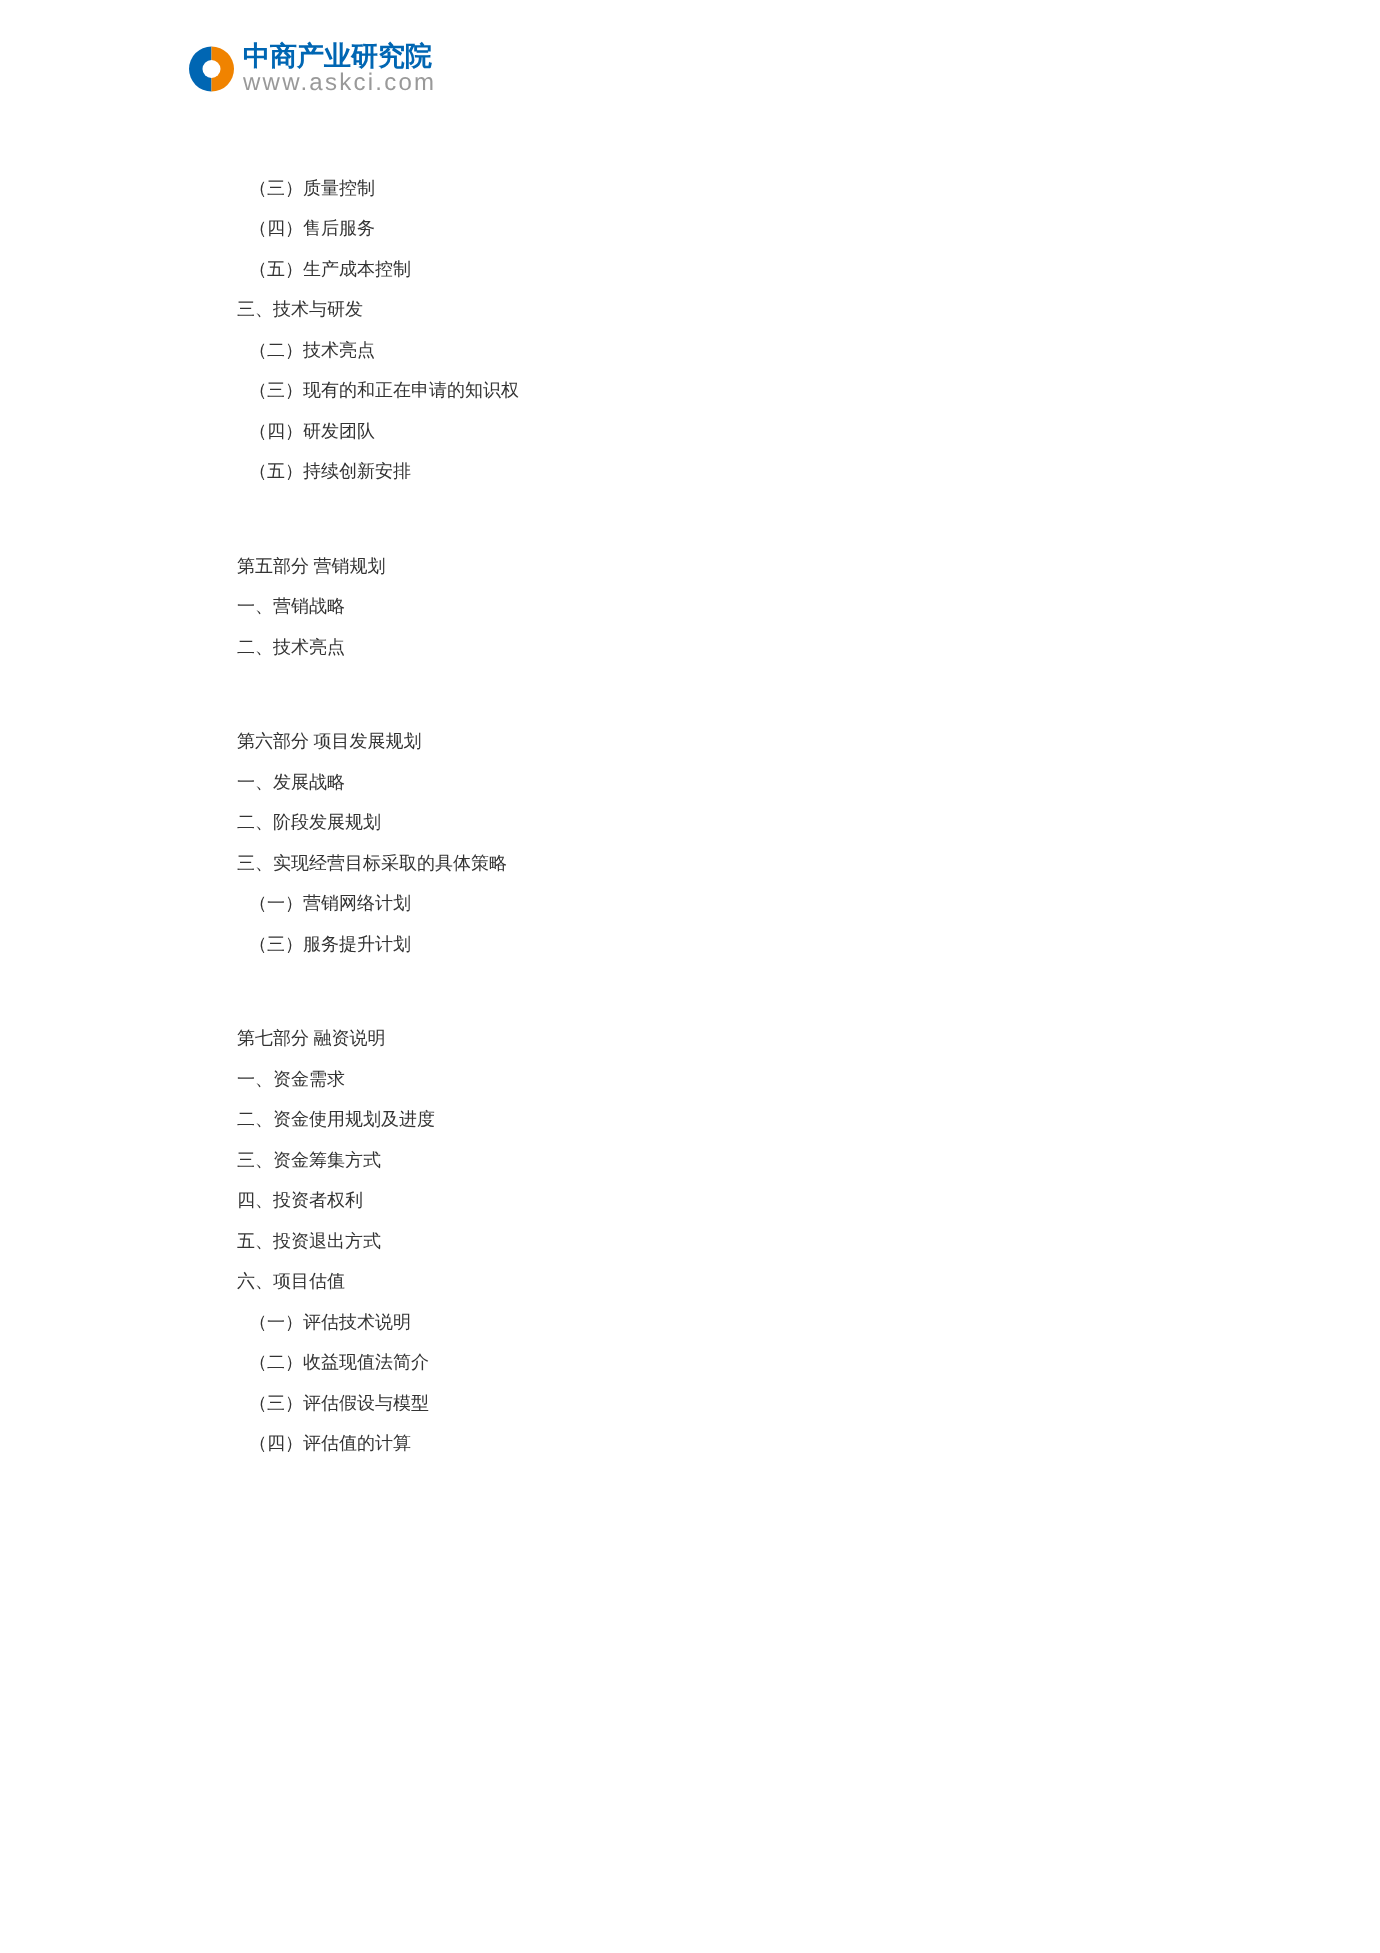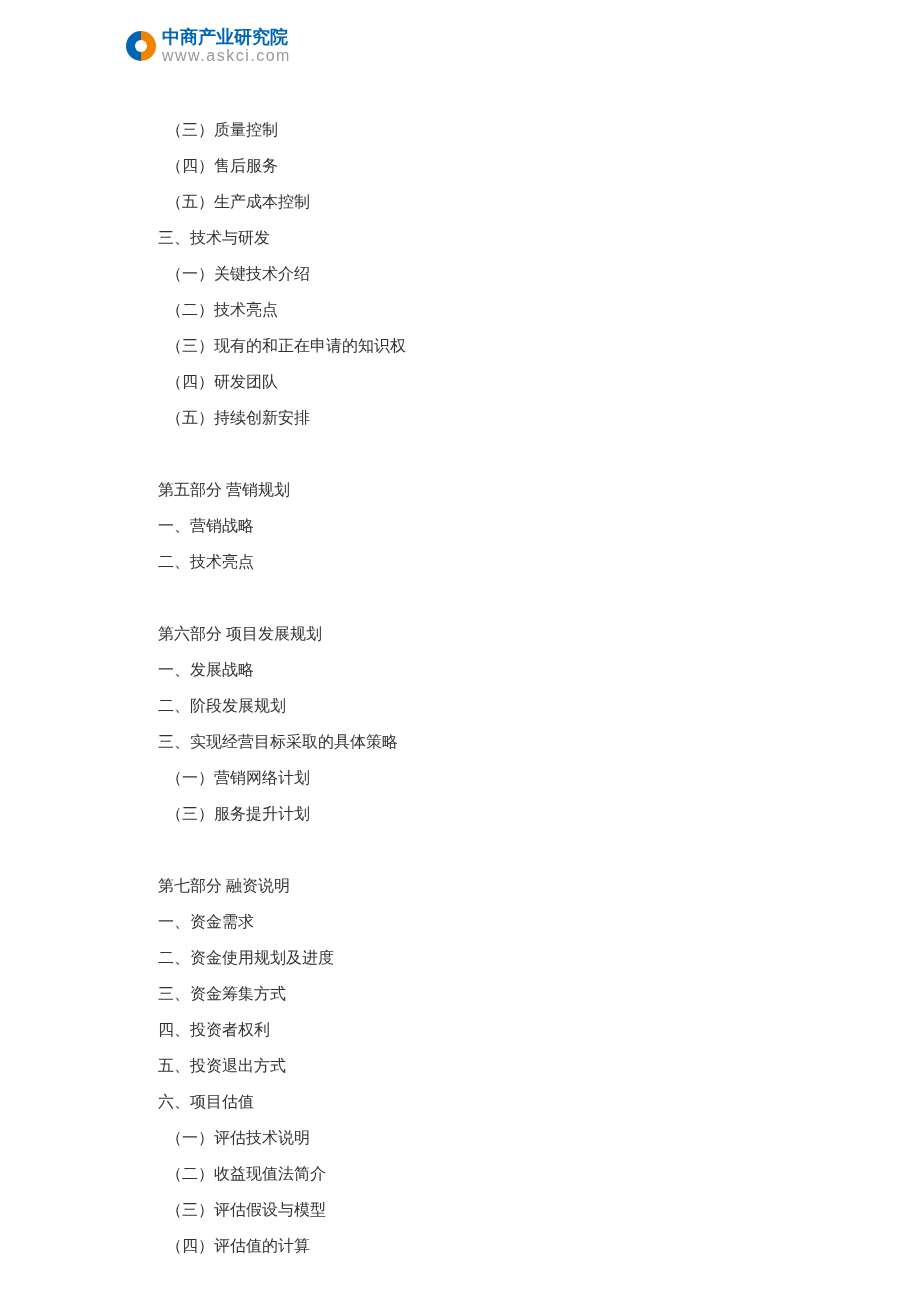--- a/index.html
+++ b/index.html
@@ -47,21 +47,21 @@
       font-family: Arial, sans-serif;
       font-size: 16px;
       color: #999999;
       letter-spacing: 1.5px;
       margin-top: 2px;
     }
     .content {
       position: absolute;
       top: 112px;
       left: 158px;
-      font-size: 16px;
+      font-size: 12px;
       color: #333333;
       line-height: 2.25;
     }
     .indent {
       padding-left: 8px;
     }
     .section-gap {
       margin-top: 36px;
     }
   </style>
@@ -80,21 +80,20 @@
     <div class="logo-title">中商产业研究院</div>
     <div class="logo-url">www.askci.com</div>
   </div>
 </div>
 
 <div class="content" id="content-container">
     <div class="indent">（三）质量控制</div>
     <div class="indent">（四）售后服务</div>
     <div class="indent">（五）生产成本控制</div>
     <div class="">三、技术与研发</div>
-    <div class="indent">（一）关键技术介绍</div>
     <div class="indent">（二）技术亮点</div>
     <div class="indent">（三）现有的和正在申请的知识权</div>
     <div class="indent">（四）研发团队</div>
     <div class="indent">（五）持续创新安排</div>
     <div class="section-gap">第五部分 营销规划</div>
     <div class="">一、营销战略</div>
     <div class="">二、技术亮点</div>
     <div class="section-gap">第六部分 项目发展规划</div>
     <div class="">一、发展战略</div>
     <div class="">二、阶段发展规划</div>

